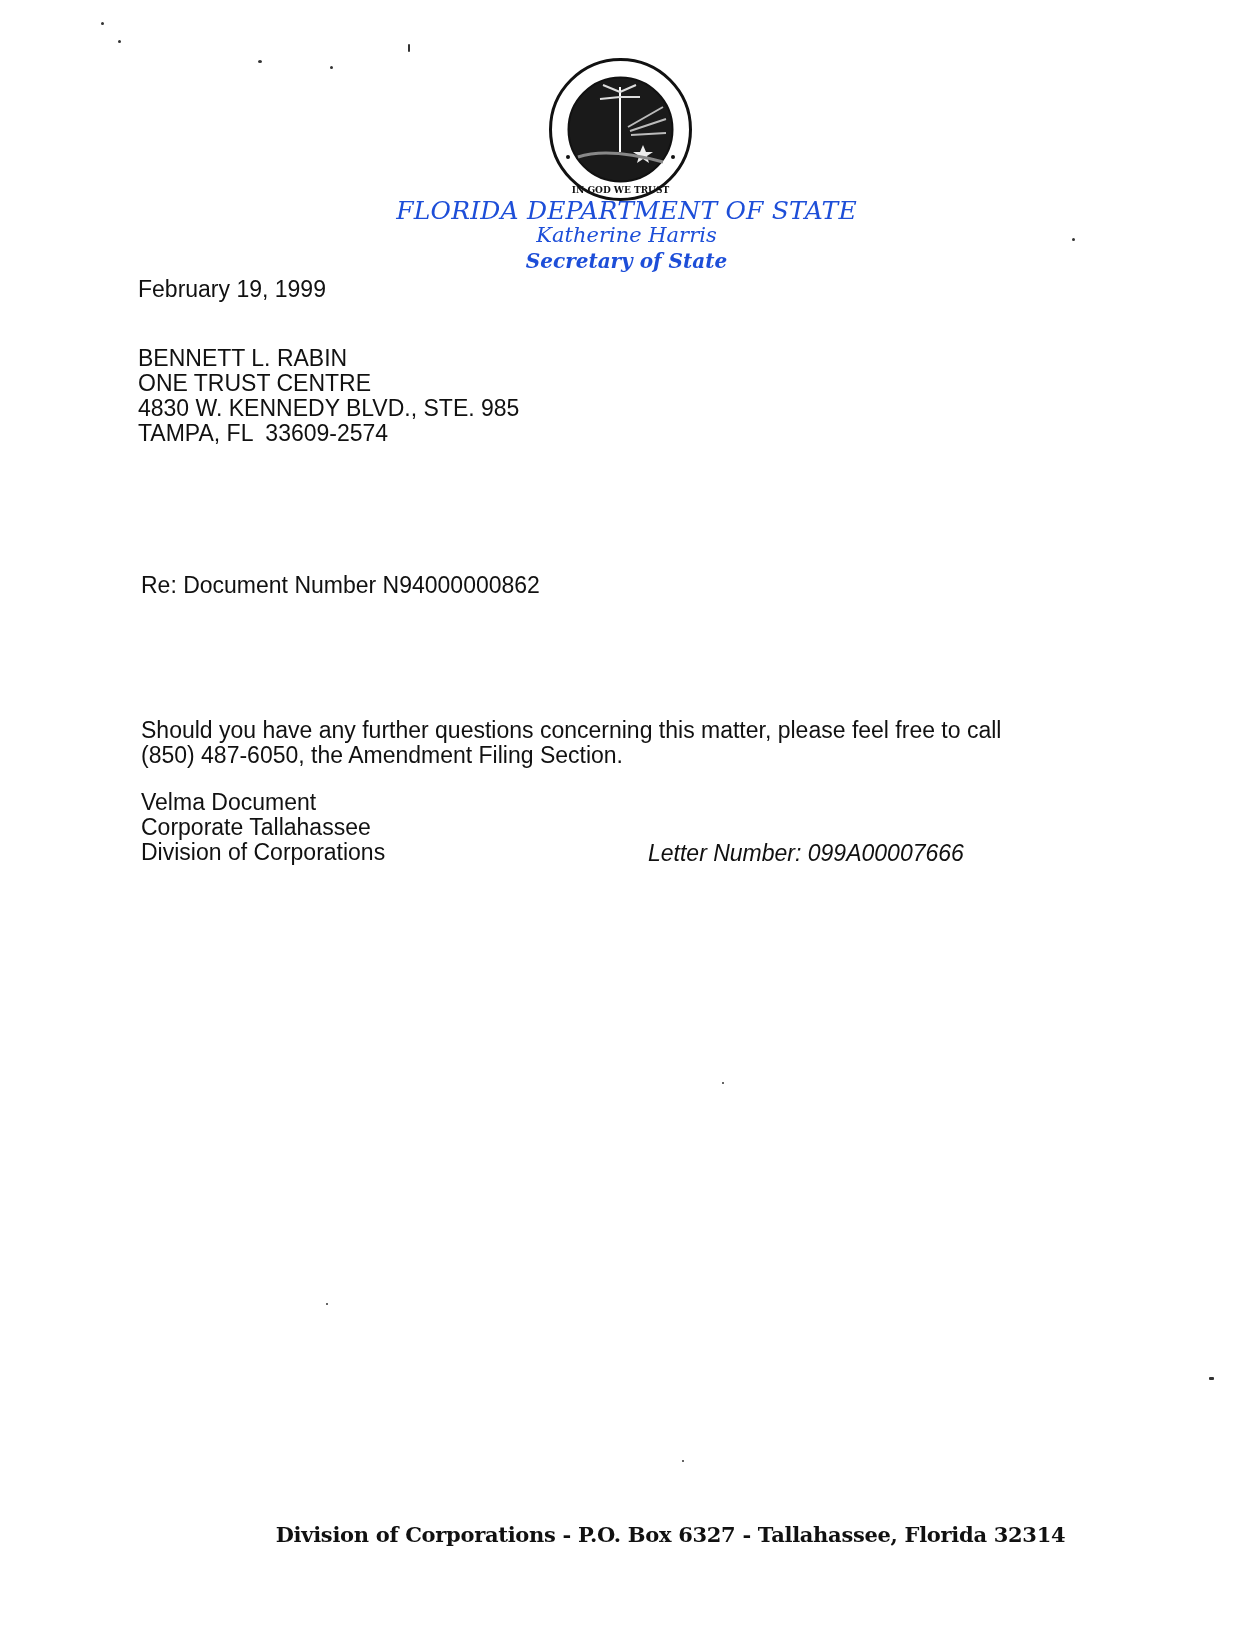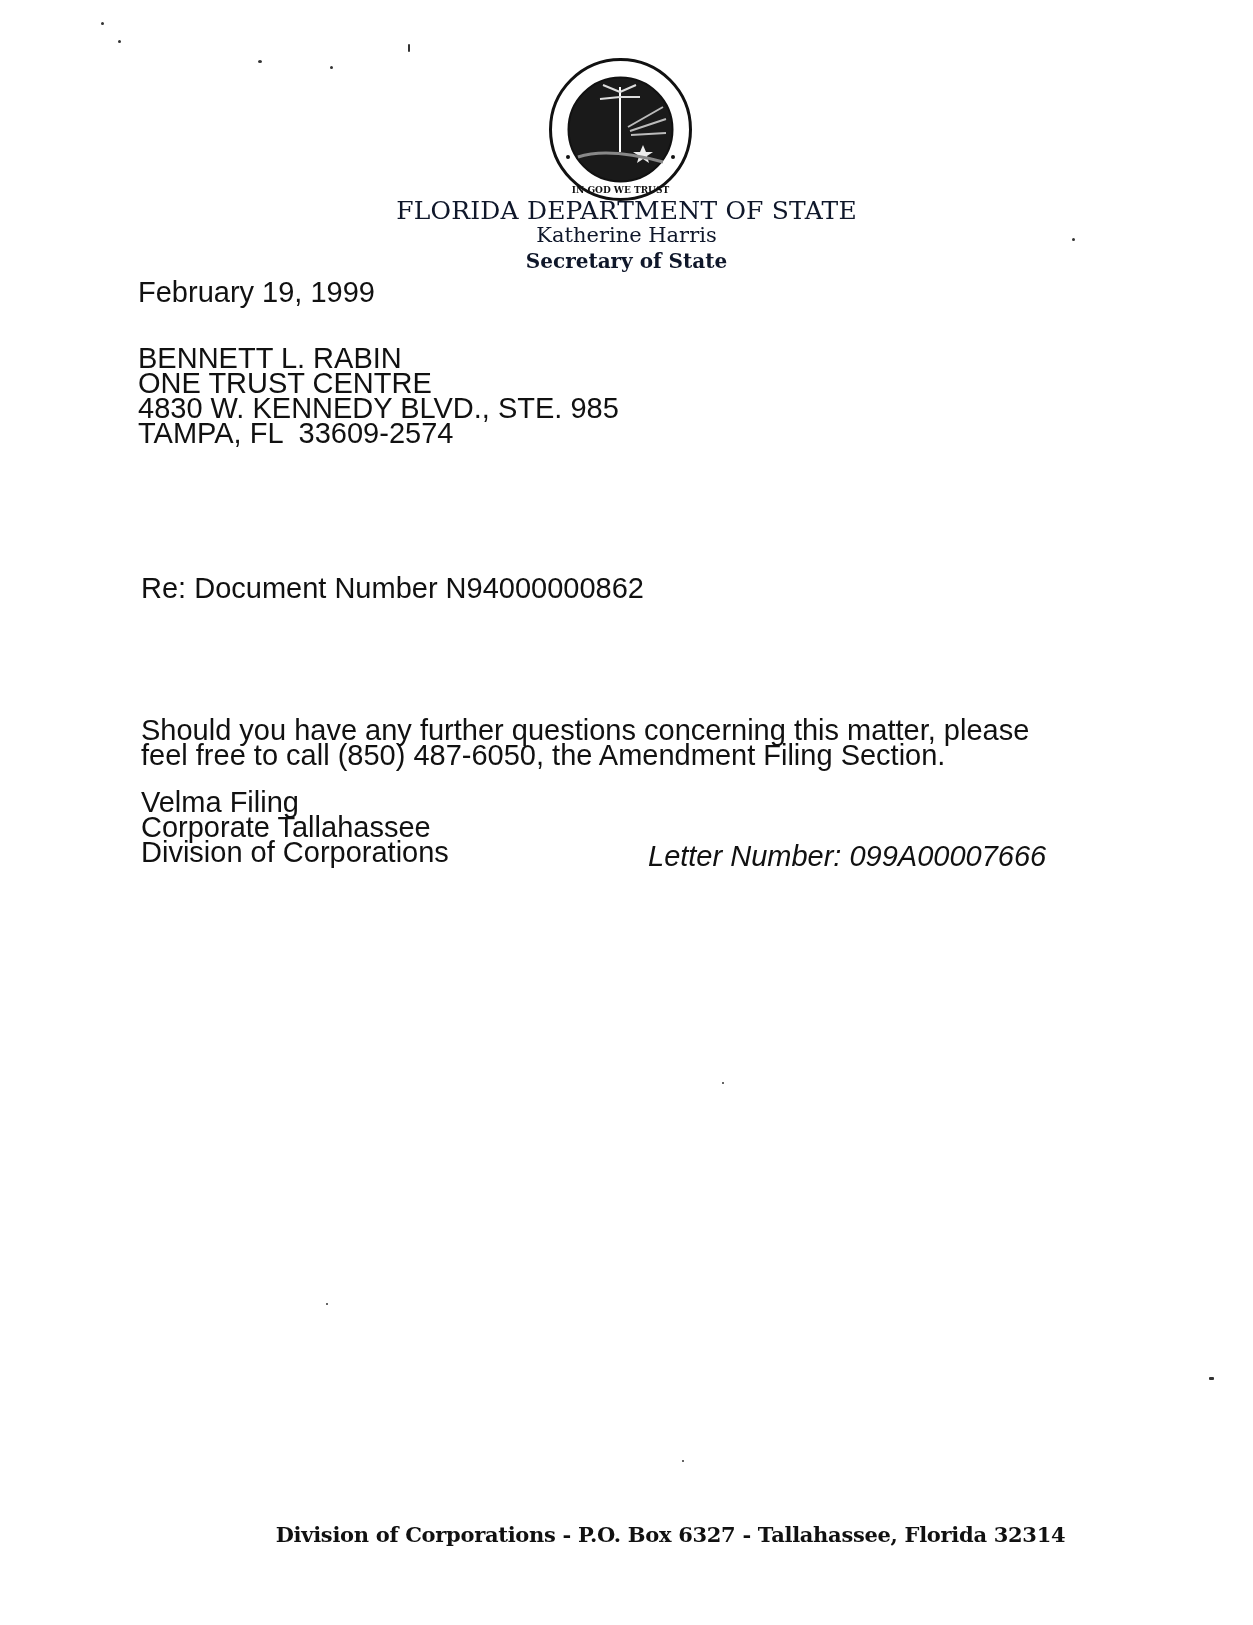--- a/index.html
+++ b/index.html
@@ -1,23 +1,23 @@
 <!DOCTYPE html>
 <html><head>
   <meta charset="utf-8">
   <style>
     html, body { margin: 0; padding: 0; background: #ffffff; }
     body { width: 1253px; height: 1625px; position: relative; overflow: hidden; color: #111; }
     .page { position: absolute; left: 0; top: 0; width: 1253px; height: 1625px; background: #fff; }
     .seal { position: absolute; left: 548px; top: 57px; width: 145px; height: 145px; }
-    .hdr { position: absolute; left: 0; width: 1253px; text-align: center; font-family: "DejaVu Serif", "Liberation Serif", serif; color: #0f172a; }
+    .hdr { position: absolute; left: 0; width: 1253px; text-align: center; font-family: "DejaVu Serif", "Liberation Serif", serif; color: #1d4ed8; font-style: italic; }
     .hdr-dept { top: 196px; font-size: 25px; letter-spacing: 0.2px; }
     .hdr-name { top: 223px; font-size: 21px; }
     .hdr-title { top: 249px; font-size: 20px; font-weight: bold; }
-    .sans { font-family: "Liberation Sans", "DejaVu Sans", sans-serif; font-size: 29px; color: #111; position: absolute; }
+    .sans { font-family: "Liberation Sans", "DejaVu Sans", sans-serif; font-size: 23px; color: #111; position: absolute; }
     .date { left: 138px; top: 276px; }
     .addr { left: 138px; top: 346px; line-height: 25px; }
     .addr div { white-space: nowrap; }
     .re { left: 141px; top: 572px; }
     .para1 { left: 141px; top: 618px; width: 912px; line-height: 25px; text-align: justify; text-align-last: left; }
     .para2 { left: 141px; top: 718px; width: 912px; line-height: 25px; }
     .sig { left: 141px; top: 790px; line-height: 25px; }
     .letter-num { left: 648px; top: 840px; font-style: italic; }
     .footer { position: absolute; left: 0; width: 1253px; top: 1522px; text-align: center; font-family: "DejaVu Serif", "Liberation Serif", serif; font-weight: bold; font-size: 21px; color: #111; letter-spacing: -0.3px; margin-left: 44px; }
     .speck { position: absolute; background: #333; border-radius: 50%; }
@@ -51,21 +51,21 @@
     <div>ONE TRUST CENTRE</div>
     <div>4830 W. KENNEDY BLVD., STE. 985</div>
     <div style="white-space:pre;">TAMPA, FL  33609-2574</div>
   </div>
 
   <div class="sans re">Re: Document Number N94000000862</div>
 
   <div class="sans para2">Should you have any further questions concerning this matter, please feel free to call (850) 487-6050, the Amendment Filing Section.</div>
 
   <div class="sans sig">
-    <div>Velma Filing</div>
+    <div>Velma Document</div>
     <div>Corporate Tallahassee</div>
     <div>Division of Corporations</div>
   </div>
 
   <div class="sans letter-num">Letter Number: 099A00007666</div>
 
   <div class="footer">Division of Corporations - P.O. Box 6327 - Tallahassee, Florida 32314</div>
 
   <span class="speck" style="left:101px;top:22px;width:3px;height:3px;"></span>
   <span class="speck" style="left:118px;top:40px;width:3px;height:3px;"></span>

